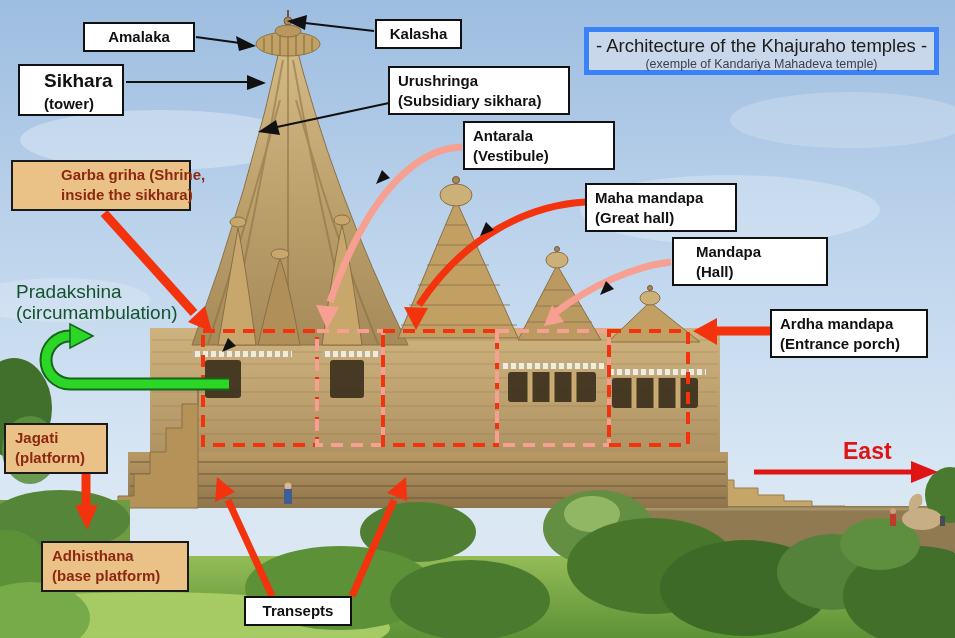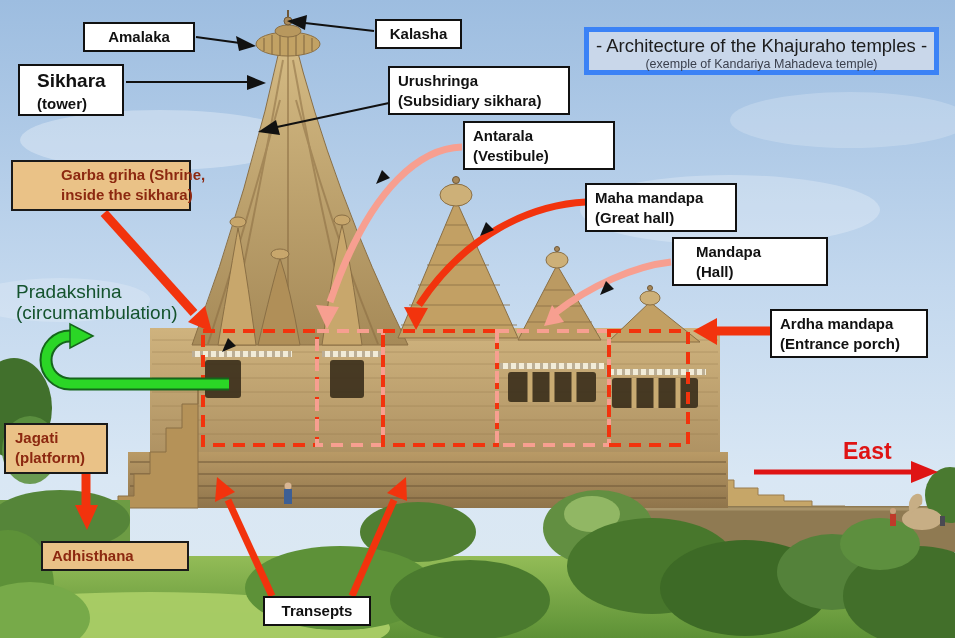--- a/index.html
+++ b/index.html
@@ -322,21 +322,21 @@
   </div>
 
   <div class="labelbox center" style="left:83px;top:22px;width:112px;">
     <span>Amalaka</span>
   </div>
 
   <div class="labelbox center" style="left:375px;top:19px;width:87px;">
     <span>Kalasha</span>
   </div>
 
-  <div class="labelbox" style="left:18px;top:64px;width:106px;height:52px;padding-left:17px;">
+  <div class="labelbox" style="left:18px;top:64px;width:106px;height:52px;padding-left:24px;">
     <span class="big">Sikhara</span>
     <span class="sub">(tower)</span>
   </div>
 
   <div class="labelbox" style="left:388px;top:66px;width:182px;">
     <span>Urushringa</span>
     <span class="sub">(Subsidiary sikhara)</span>
   </div>
 
   <div class="labelbox" style="left:463px;top:121px;width:152px;">
@@ -369,23 +369,24 @@
     <span style="display:block">(circumambulation)</span>
   </div>
 
   <div class="tanbox" style="left:4px;top:423px;width:104px;">
     <span style="display:block">Jagati</span>
     <span style="display:block">(platform)</span>
   </div>
 
   <div class="tanbox" style="left:41px;top:541px;width:148px;">
     <span style="display:block">Adhisthana</span>
-  </div>
-
-  <div class="labelbox center" style="left:263px;top:596px;width:108px;">
+    <span style="display:block">(base platform)</span>
+  </div>
+
+  <div class="labelbox center" style="left:244px;top:596px;width:108px;">
     <span>Transepts</span>
   </div>
 
   <div class="easttext" style="left:843px;top:438px;">
     <span>East</span>
   </div>
 
 </div>
 
 </body></html>

